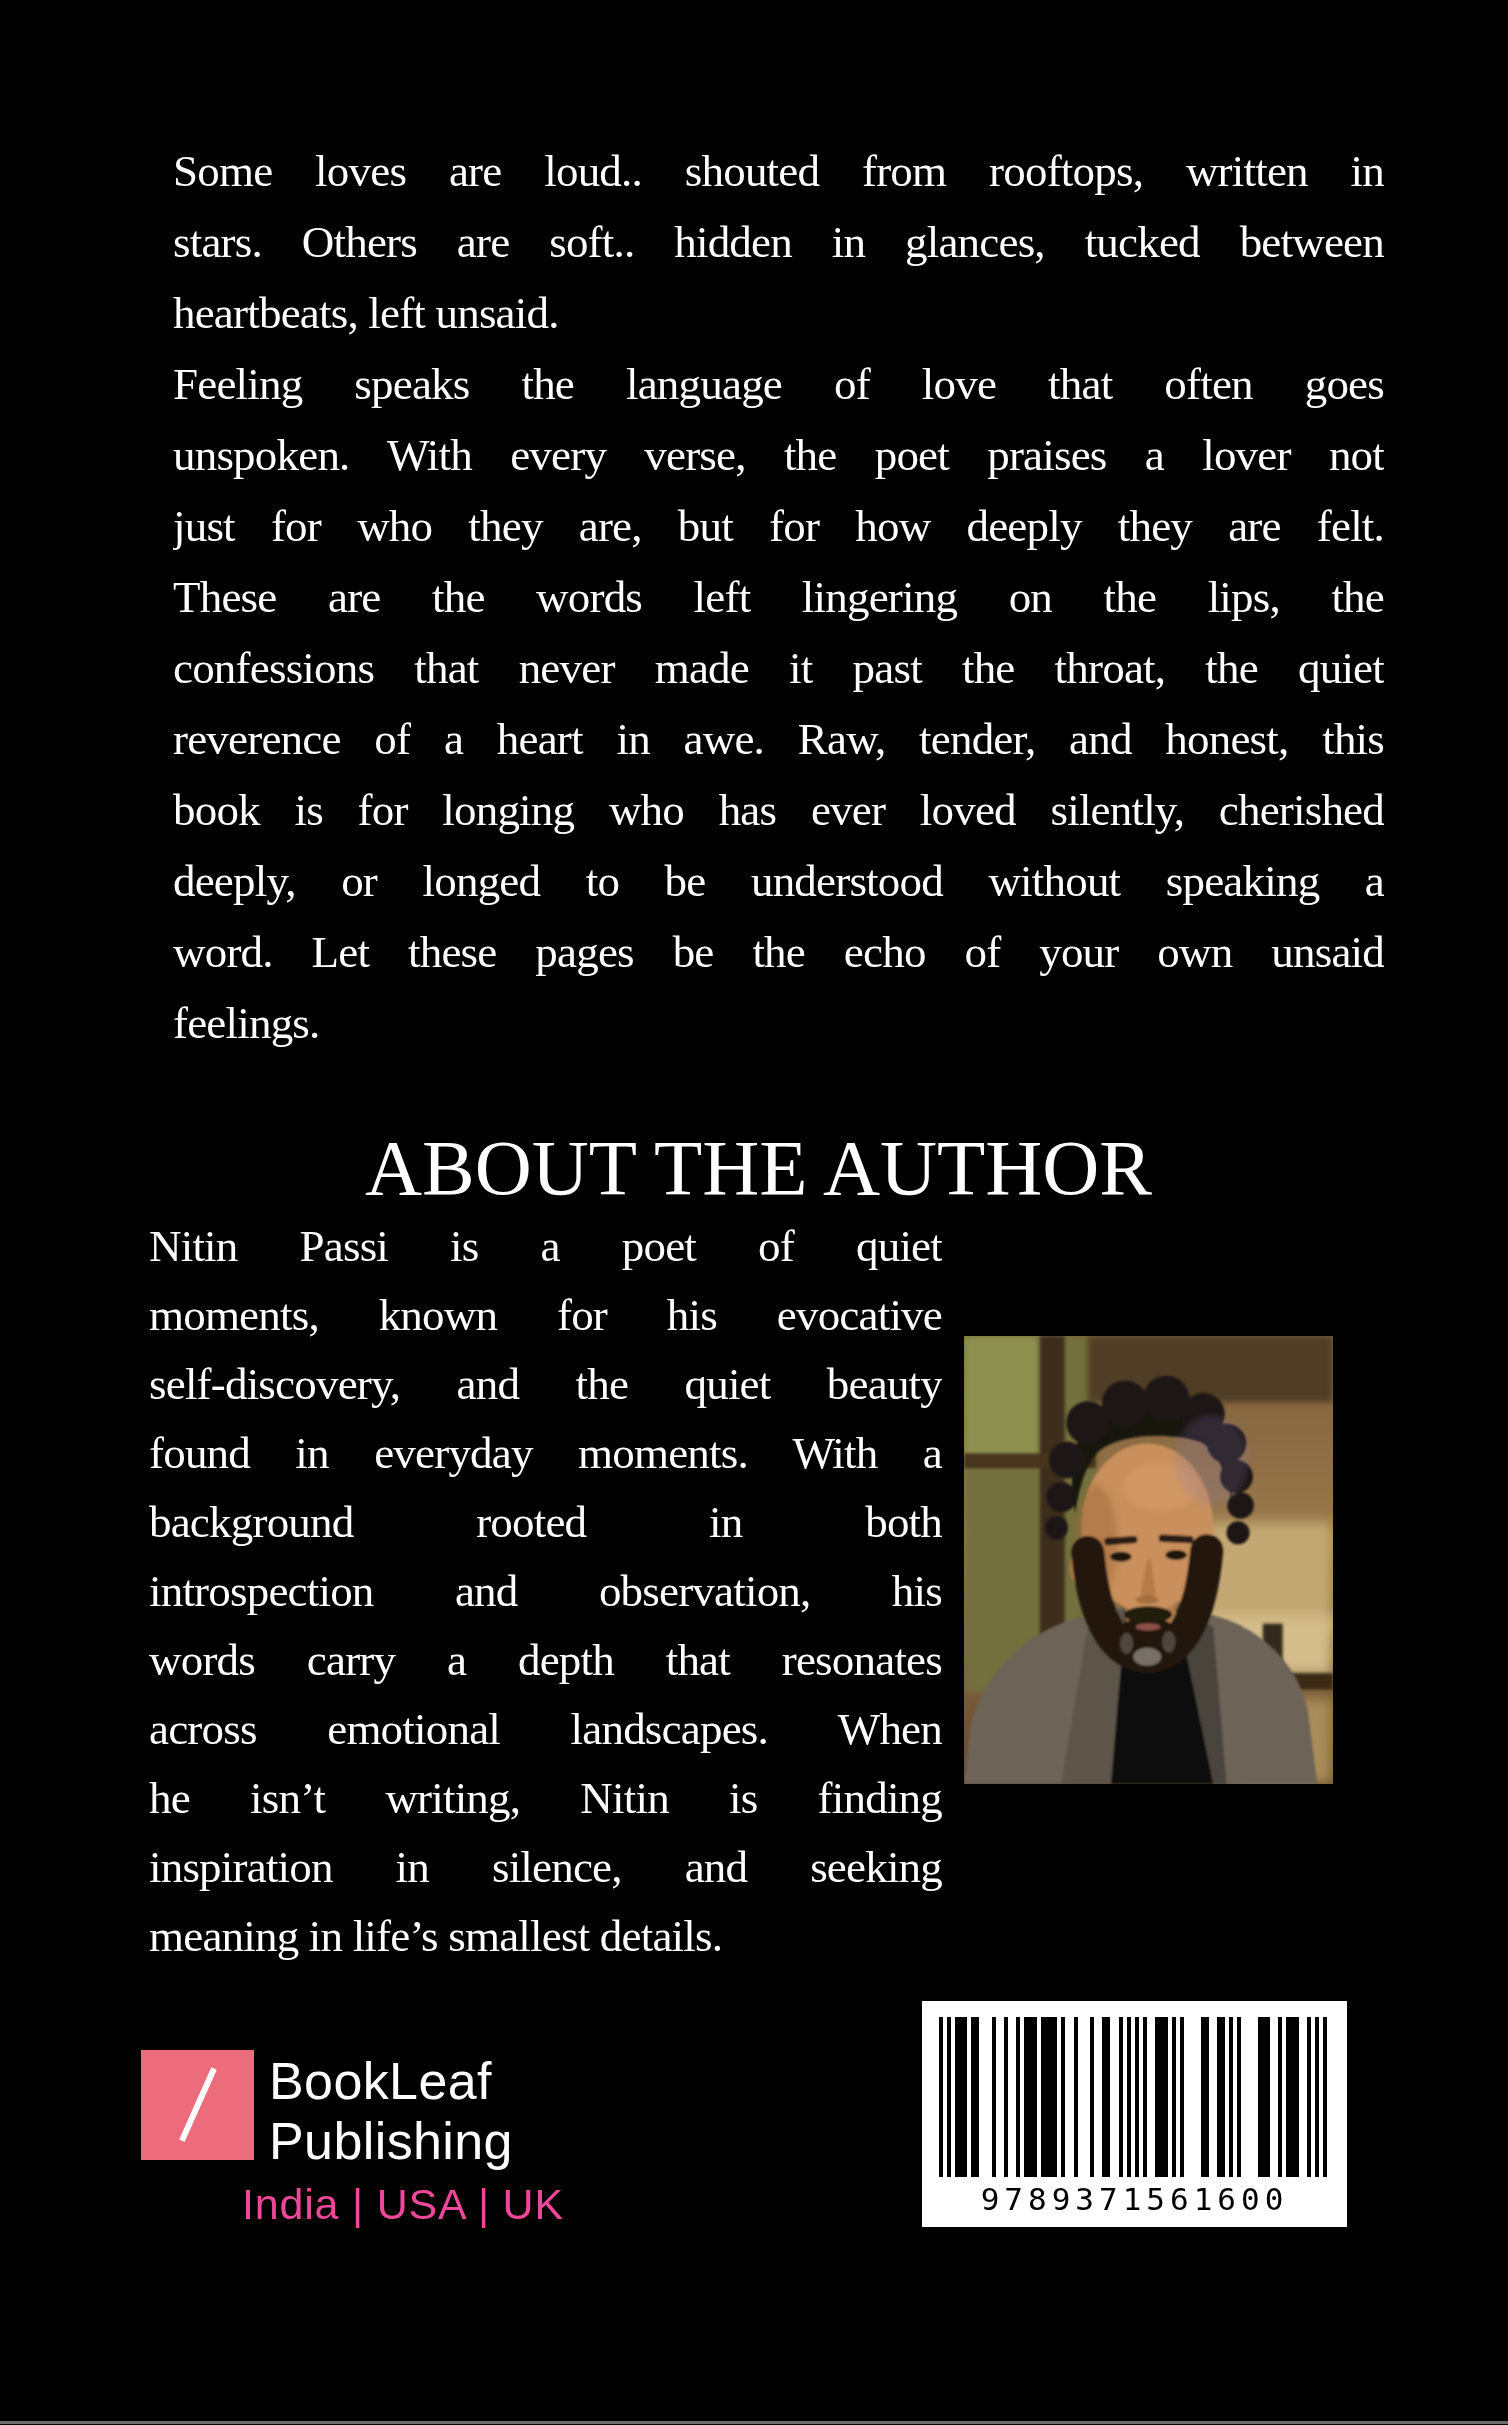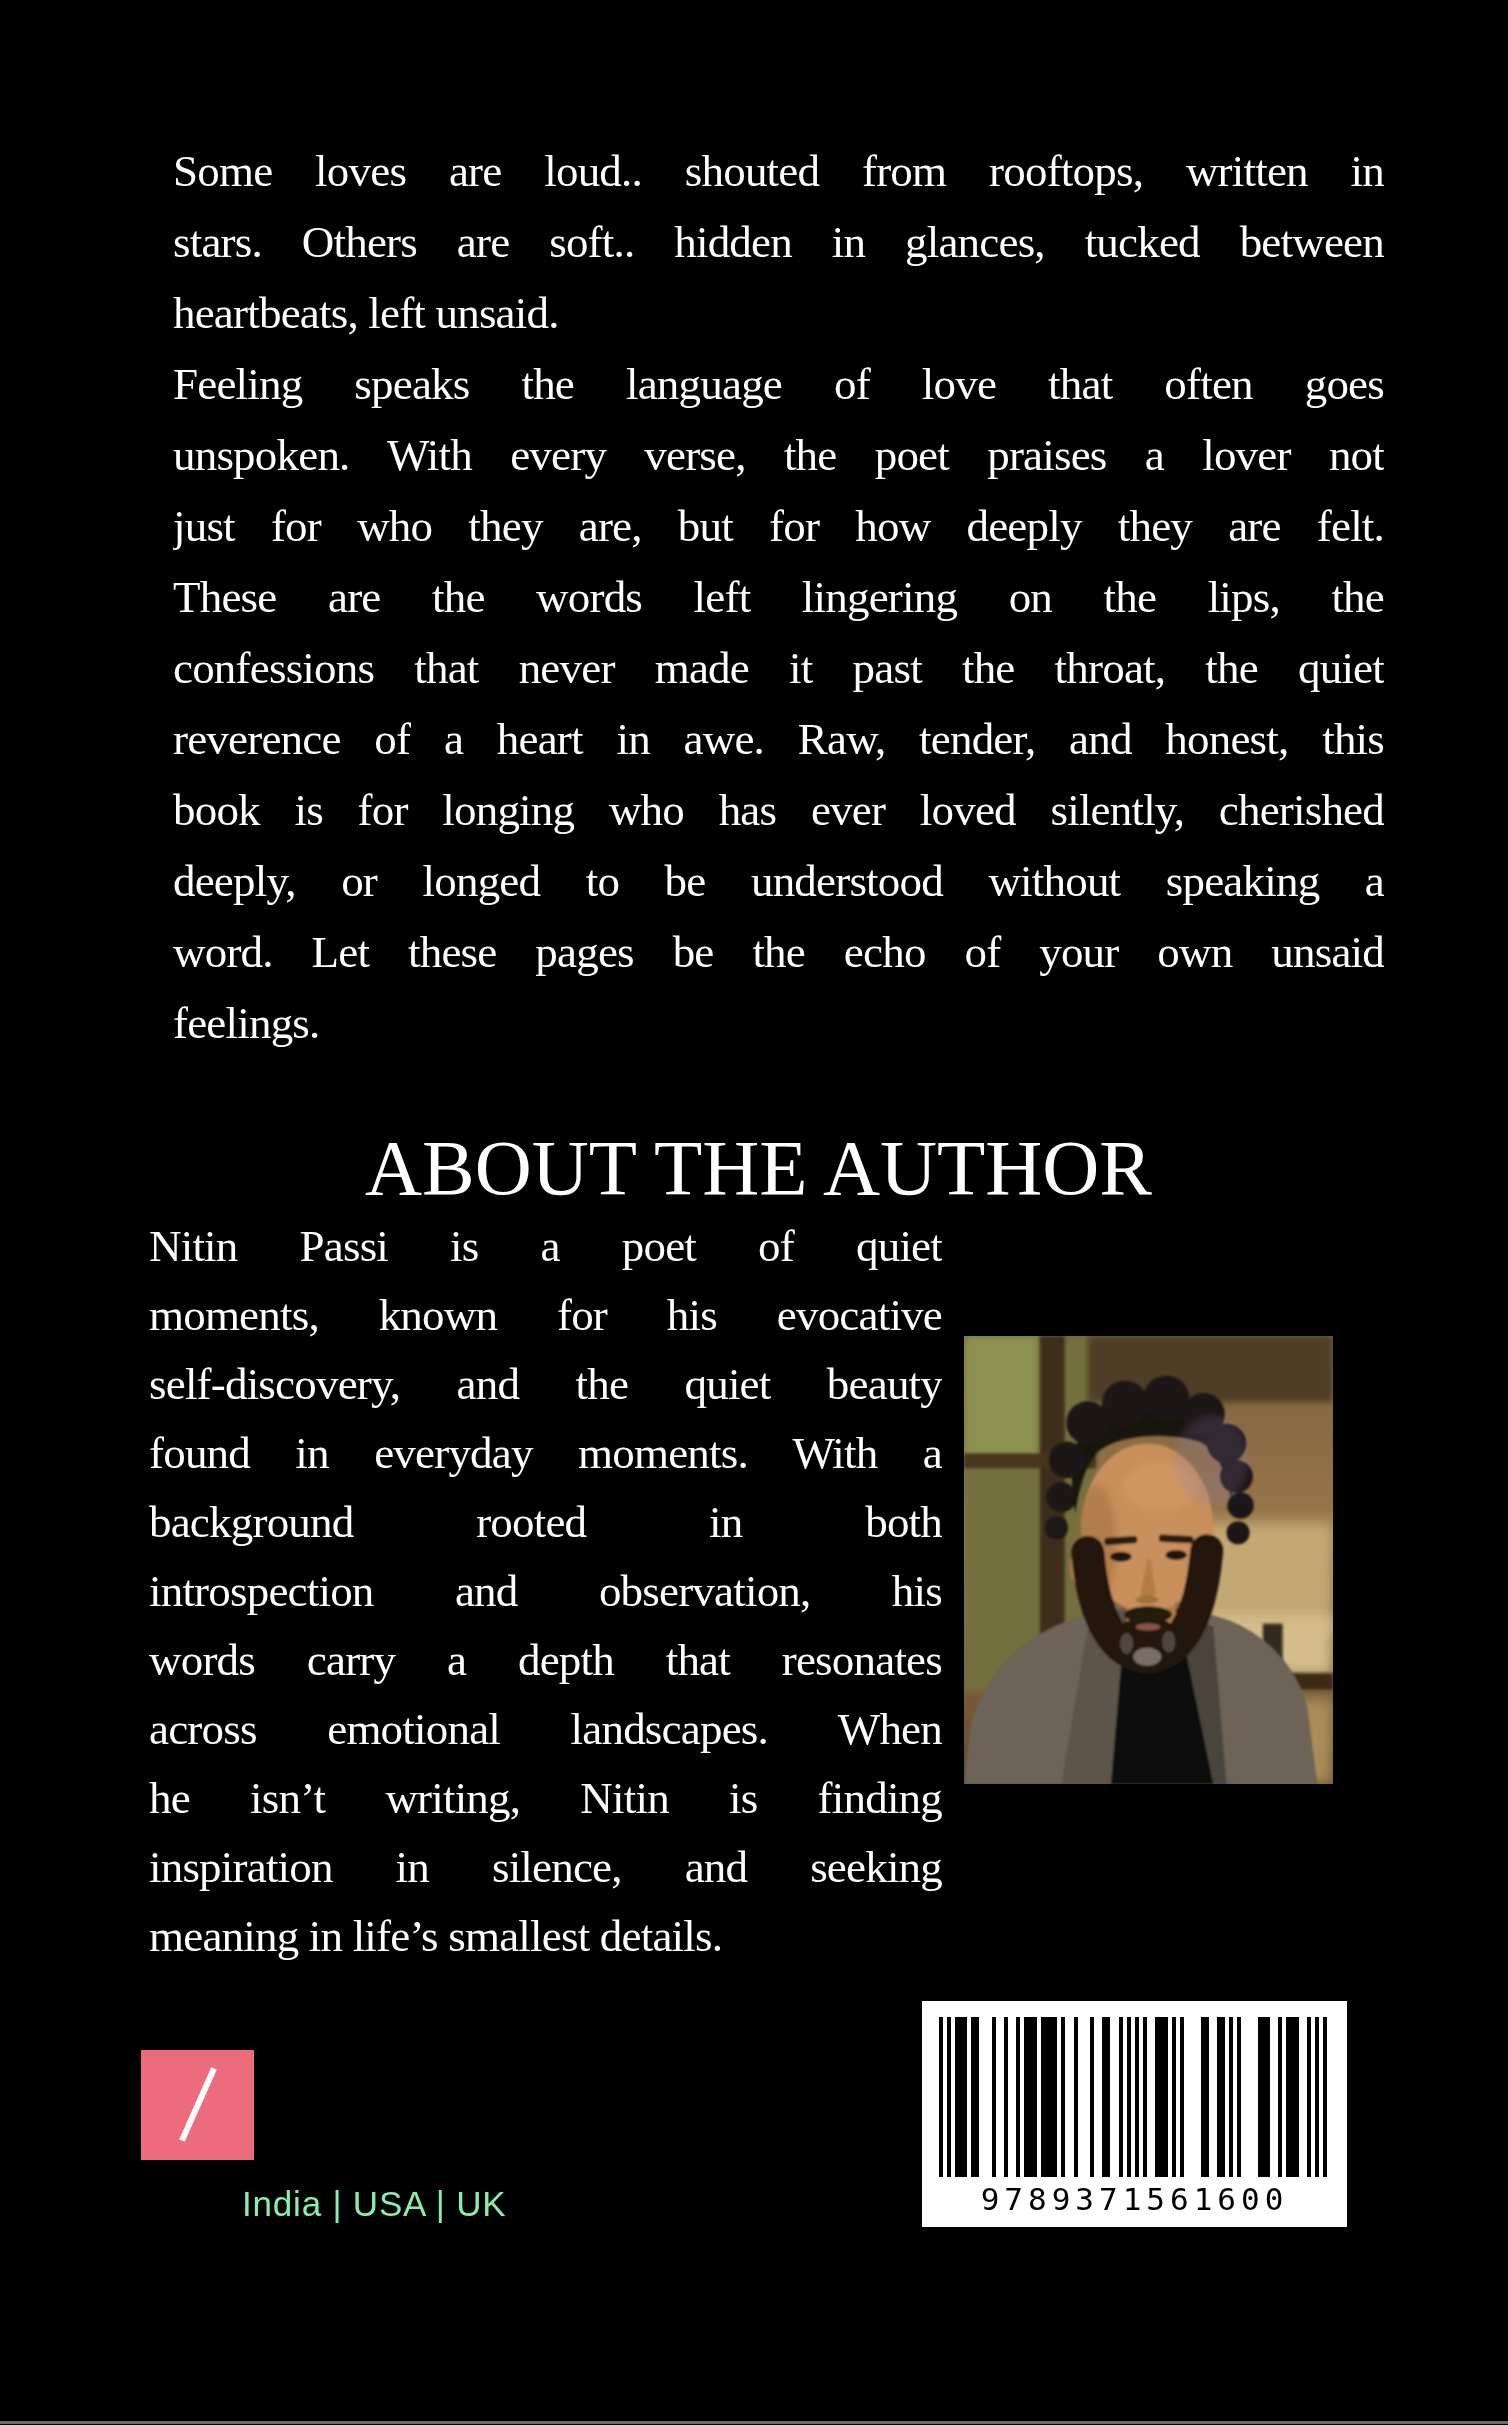--- a/index.html
+++ b/index.html
@@ -27,21 +27,21 @@
   .photo{position:absolute;left:964px;top:1336px;width:369px;height:448px;overflow:hidden;}
   .photo svg{display:block;width:100%;height:100%;}
 
   
   .logo-square{position:absolute;left:141px;top:2050px;width:113px;height:110px;background:#ED6C7C;}
   .logo-slash{position:absolute;left:54px;top:15px;width:5.8px;height:79px;background:#fff;
               transform:rotate(24deg);}
   .logo-name{position:absolute;left:269px;top:2051px;font-family:"Liberation Sans", sans-serif;
              font-weight:300;font-size:52px;line-height:60px;color:#fefefe;letter-spacing:0.4px;}
   .regions{position:absolute;left:242px;top:2184px;font-family:"Liberation Sans", sans-serif;
-           font-weight:300;font-size:35px;line-height:40px;color:#86efac;letter-spacing:0.8px;}
+           font-weight:300;font-size:43px;line-height:40px;color:#ec4899;letter-spacing:0.8px;}
 
   
   .barcode{position:absolute;left:922px;top:2001px;width:425px;height:226px;background:#fff;}
   .barcode-bars{position:absolute;left:16.5px;top:15.7px;width:393px;height:160px;display:flex;}
   .barcode-bars div{height:100%;flex:0 0 4.1px;}
   .barcode-number{position:absolute;left:0;top:180px;width:100%;text-align:center;
                   font-family:"DejaVu Sans Mono", monospace;font-size:31px;color:#000;
                   letter-spacing:5px;}
 
   
@@ -162,20 +162,24 @@
 
         <ellipse cx="223" cy="337" rx="29" ry="10" fill="#241a11"></ellipse>
         <ellipse cx="223" cy="352" rx="15" ry="4.5" fill="#8a5146"></ellipse>
       </g>
     </svg>
   </div>
 
   <div class="logo-square" style="background: rgb(237, 108, 124);">
     <div class="logo-slash"></div>
   </div>
+  <div class="logo-name">
+    <div>BookLeaf</div>
+    <div>Publishing</div>
+  </div>
   <div class="regions">India | USA | UK</div>
 
   <div class="barcode">
     <div class="barcode-bars">
         <div style="background: rgb(0, 0, 0);"></div>
         <div style="background: rgb(255, 255, 255);"></div>
         <div style="background: rgb(0, 0, 0);"></div>
         <div style="background: rgb(255, 255, 255);"></div>
         <div style="background: rgb(0, 0, 0);"></div>
         <div style="background: rgb(0, 0, 0);"></div>

